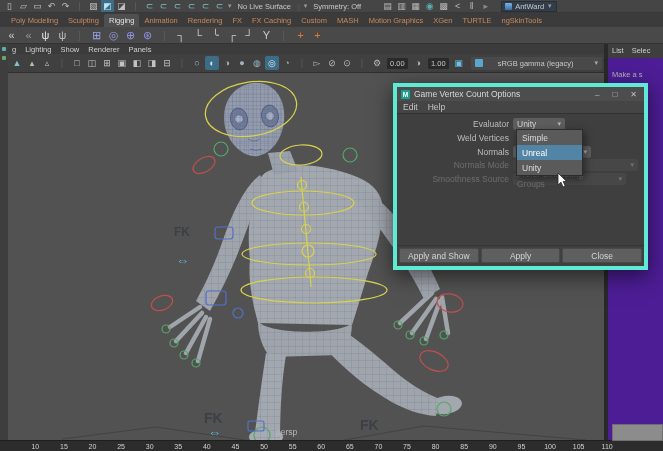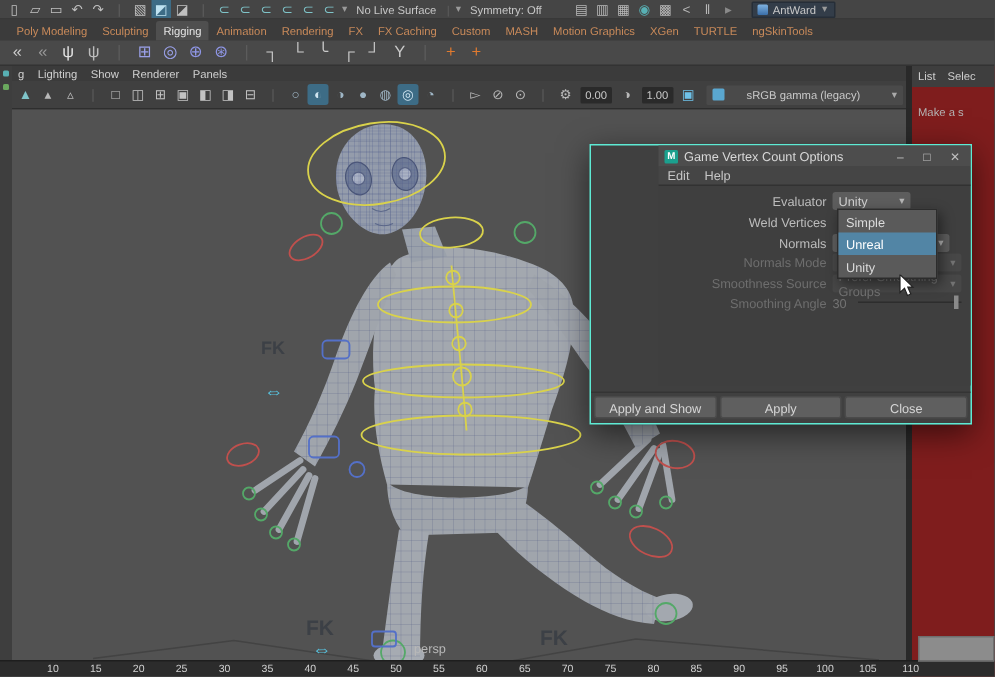--- a/index.html
+++ b/index.html
@@ -52,37 +52,37 @@
                    padding:0 4px; font-size:7.5px; color:#c9c9c9; margin-left:4px; border-radius:1px;
                    width:150px; }
   .vp-colorspace .caret { margin-left:auto; font-size:7px; color:#aaa; }
   .cs-swatch { width:8px; height:8px; background:#5aa7d0; border-radius:1px; flex:0 0 auto; }
 
   
   .viewport { left:8px; top:73px; width:596px; height:367px; background:#525252; overflow:hidden; }
 
   
   .divider { left:604px; top:44px; width:4px; bottom:0; background:#292929; }
-  .sidebar { left:608px; top:44px; right:0; bottom:0; background:#7f1d1d; }
+  .sidebar { left:608px; top:44px; right:0; bottom:0; background:#4c1d95; }
   .sidebar-menus { height:14px; background:#3e3e3e; display:flex; gap:8px; padding:2px 4px;
                    font-size:7.5px; color:#cfcfcf; }
   .sidebar-note { margin-top:12px; padding:0 4px; font-size:7.5px; color:#b5b5b5; white-space:nowrap; }
 
   
   .timeline { left:0; top:440px; width:663px; height:11px; background:#2c2c2c; border-top:1px solid #1e1e1e;
               overflow:hidden; }
   .ticks { display:flex; padding-left:21px; width:612px; }
   .tick { flex:0 0 28.6px; text-align:center; font-size:7px; color:#d2d2d2; line-height:11px; }
   .time-box { left:612px; top:424px; width:51px; height:17px; background:#8c8c8c;
               border:1px solid #6f6f6f; z-index:20; }
 
   
-  .dialog { left:393px; top:96px; width:255px; height:187px; background:#404040;
-            border:1px solid #5eead4; box-shadow:0 6px 20px rgba(0,0,0,.55); z-index:50;
-            font-size:8.5px; color:#c6c6c6;padding-left:45px; }
+  .dialog { left:393px; top:83px; width:255px; height:187px; background:#404040;
+            border:4px solid #5eead4; box-shadow:0 6px 20px rgba(0,0,0,.55); z-index:50;
+            font-size:8.5px; color:#c6c6c6; }
   .dlg-title { height:14px; background:#4d4d4d; display:flex; align-items:center; padding:0 4px; gap:4px; }
   .dlg-icon { width:9px; height:9px; background:var(--maya-teal,#1ba08e); color:#fff; font-size:6.5px;
               font-weight:bold; display:flex; align-items:center; justify-content:center; border-radius:1px; }
   .dlg-title-text { flex:1; color:#d8d8d8; font-size:8.5px; white-space:nowrap; }
   .dlg-win { display:flex; gap:13px; color:#c0c0c0; font-size:8px; padding-right:3px; }
   .dlg-menu { height:13px; display:flex; gap:10px; align-items:center; padding:0 6px; background:#454545;
               border-bottom:1px solid #323232; }
   .dlg-body { position:relative; height:133px; background:#3f3f3f; }
   .row { position:absolute; left:0; right:6px; height:13px; display:flex; align-items:center; }
   .lbl { width:116px; text-align:right; padding-right:4px; color:#bdbdbd; white-space:nowrap; flex:0 0 auto;}
@@ -576,27 +576,20 @@
         <span class="caret">▾</span>
       </span>
     </div>
     <div class="row" style="top:58px;">
       <span class="lbl dim">Smoothness Source</span>
       <span class="dd dim" style="width:113px;">
         <span>Prefer Smoothing Groups</span>
         <span class="caret">▾</span>
       </span>
     </div>
-    <div class="row" style="top:71px;">
-      <span class="lbl dim">Smoothing Angle</span>
-      <span style="color:#737373;">30</span>
-      <span class="slider-track">
-        <span class="slider-handle"></span>
-      </span>
-    </div>
 
     <div class="droplist">
         <div class="opt">Simple</div>
         <div class="opt hl">Unreal</div>
         <div class="opt">Unity</div>
       </div>
 
     <svg class="cursor" width="11" height="15" viewBox="0 0 11 15">
       <path d="M1,0 L1,12 L4,9.2 L6,14 L8.2,13 L6.2,8.4 L9.6,8.4 Z" fill="#ffffff" stroke="#222" stroke-width="0.8"></path>
     </svg>

